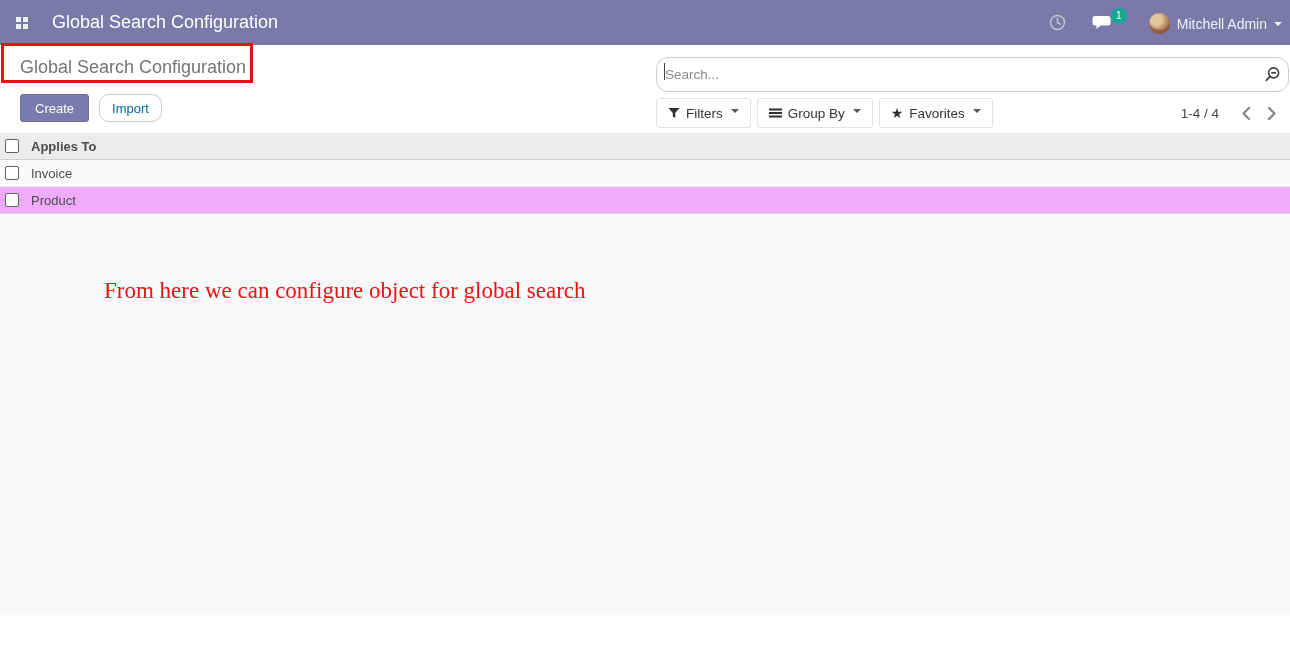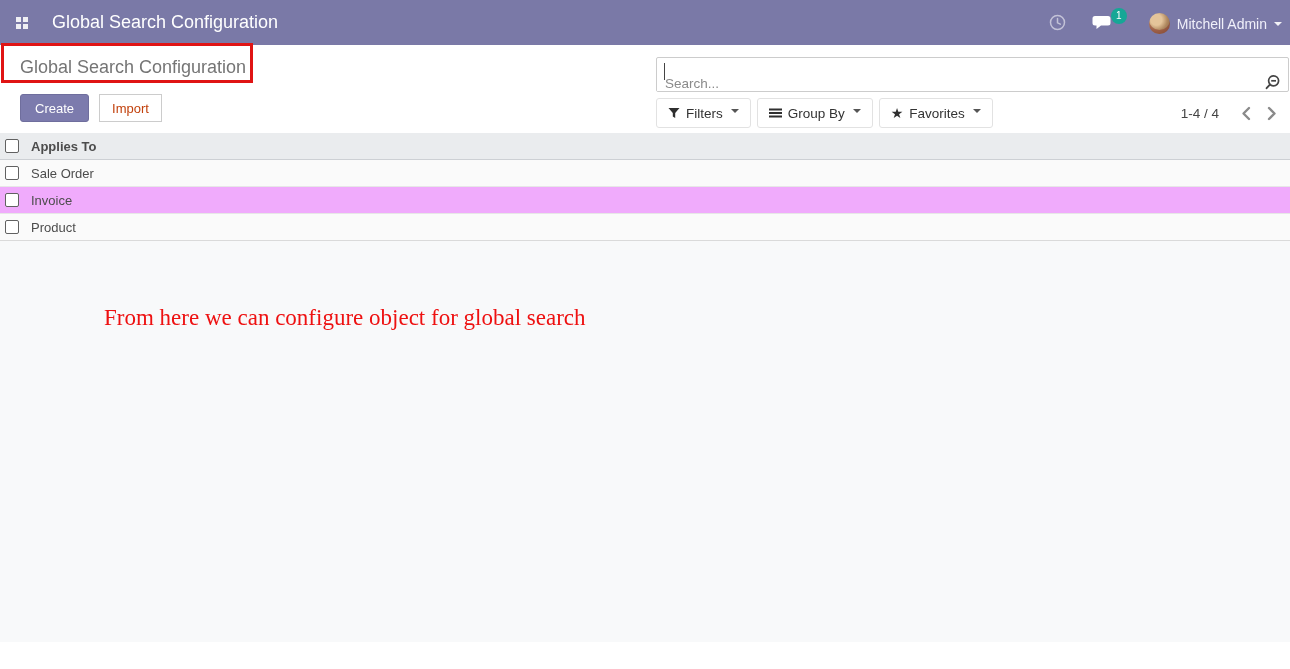--- a/index.html
+++ b/index.html
@@ -26,24 +26,24 @@
   .caret-down-w { width: 0; height: 0; border-left: 4px solid transparent; border-right: 4px solid transparent; border-top: 4px solid rgba(255,255,255,0.9); }
 
   
   .control-panel { display: flex; background: #fff; height: 88px; }
   .cp-left { width: 656px; }
   .breadcrumb-row { height: 45px; display: flex; align-items: center; padding-left: 20px; }
   .breadcrumb { font-size: 18px; color: #757575; white-space: nowrap; }
   .red-box { position: absolute; left: 1px; top: 43px; width: 252px; height: 40px; border: 3px solid #e01414; z-index: 6; pointer-events: none; }
   .cp-buttons { display: flex; gap: 10px; padding-left: 20px; padding-top: 4px; }
   .btn-create { height: 28px; padding: 0 14px; background: #7c7bad; color: #fff; border: 1px solid #6f6e9d; border-radius: 3px; font-size: 13px; cursor: pointer; font-family: inherit; }
-  .btn-import { height: 28px; padding: 0 12px; background: #fff; color: #c2410c; border: 1px solid #ccc; border-radius: 0; font-size: 13px; cursor: pointer; font-family: inherit; }
+  .btn-import { height: 28px; padding: 0 12px; background: #fff; color: #0369a1; border: 1px solid #ccc; border-radius: 10px; font-size: 13px; cursor: pointer; font-family: inherit; }
 
   .cp-right { flex: 1; display: flex; flex-direction: column; padding-right: 1px; }
-  .search-box { position: relative; margin-top: 12px; height: 35px; border: 1px solid #ccc; border-radius: 2px; background: #fff; display: flex; align-items: flex-end; }
+  .search-box { position: relative; margin-top: 12px; height: 35px; border: 1px solid #ccc; border-radius: 12px; background: #fff; display: flex; align-items: center; }
   .text-caret { position: absolute; left: 7px; top: 5px; width: 1px; height: 17px; background: #444; }
   .search-input { flex: 1; border: none; outline: none; padding-left: 8px; font-size: 13.5px; color: #333; font-family: inherit; }
   .search-input::placeholder { color: #8a8a8a; }
   .zoom-icon { margin-right: 7px; display: flex; }
 
   .cp-row2 { display: flex; align-items: center; justify-content: space-between; margin-top: 6px; }
   .filter-btns { display: flex; gap: 6px; }
   .fbtn { display: flex; align-items: center; gap: 6px; height: 30px; padding: 0 11px; background: #fff; border: 1px solid #e2e2e2; border-radius: 3px; font-size: 13.5px; color: #333; cursor: pointer; font-family: inherit; }
   .caret-down-d { width: 0; height: 0; border-left: 4px solid transparent; border-right: 4px solid transparent; border-top: 4px solid #555; margin-left: 2px; margin-top: -4px; }
   .star-glyph { font-size: 14px; color: #2f2f2f; line-height: 1; }
@@ -179,26 +179,20 @@
       <span class="cb-cell">
           <span class="cb"></span>
         </span>
       <span class="hdr-label">Applies To</span>
     </div>
     <div class="list-body">
       <div class="list-row">
         <span class="cb-cell">
             <span class="cb"></span>
           </span>
-        <span class="row-label">Sale Order</span>
-      </div>
-      <div class="list-row">
-        <span class="cb-cell">
-            <span class="cb"></span>
-          </span>
         <span class="row-label">Invoice</span>
       </div>
       <div class="list-row">
         <span class="cb-cell">
             <span class="cb"></span>
           </span>
         <span class="row-label">Product</span>
       </div>
     </div>
   </div>

